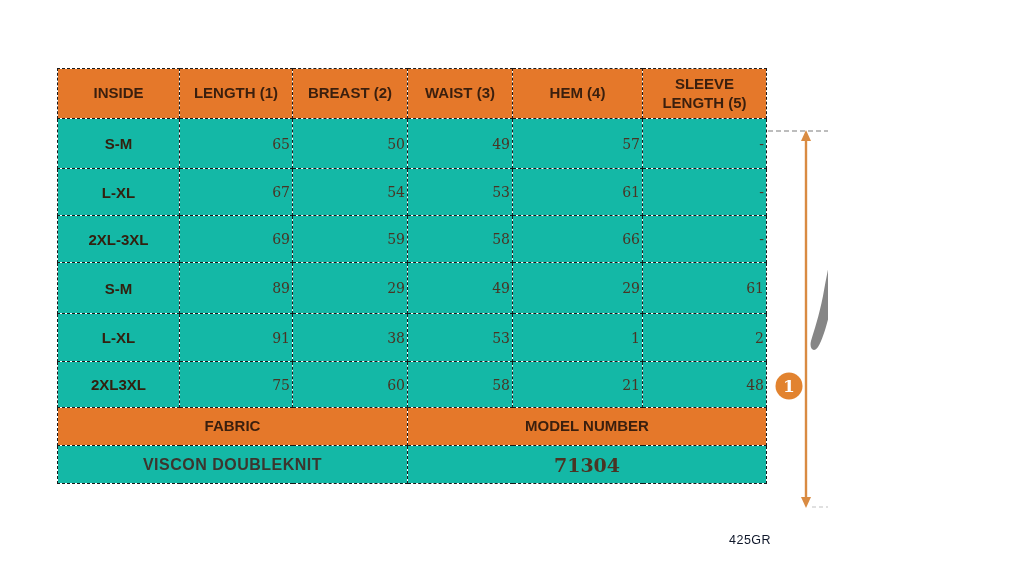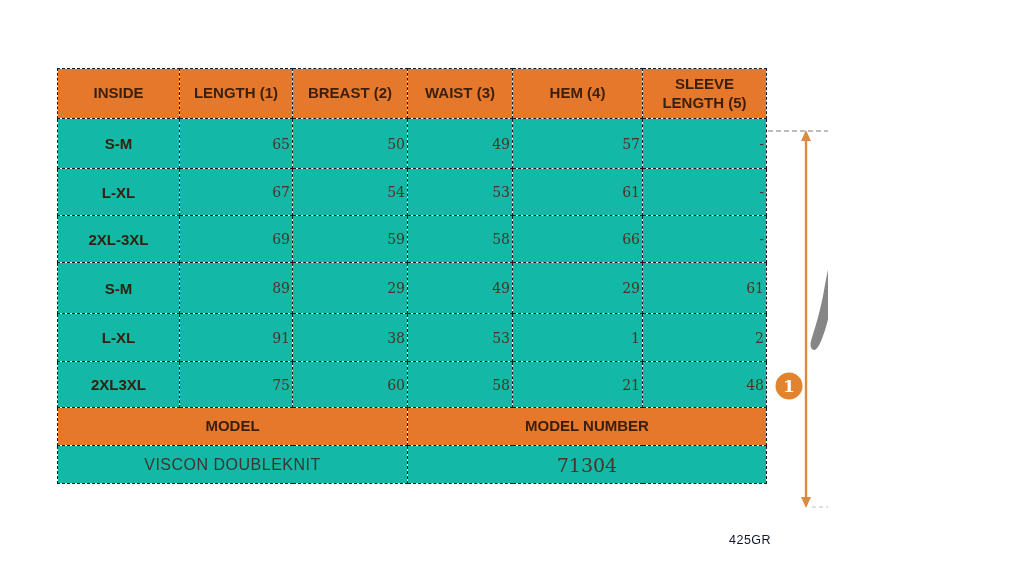--- a/index.html
+++ b/index.html
@@ -21,21 +21,21 @@
     font-weight:bold;font-size:15px;line-height:1.25;
   }
   tr.data td{background:#14b8a6;}
   tr.data td.lbl{font-weight:bold;font-size:15px;color:#33200f;}
   tr.data td.val{font-family:"DejaVu Serif",serif;font-size:14px;color:#4a3424;text-align:right;}
   tr.data td.fabval{font-size:16px;color:#3c352e;letter-spacing:0.5px;}
   tr.data td.modval{font-family:"DejaVu Serif",serif;font-size:19px;color:#4a3424;}
   tr.r0 td{height:47px;} tr.r1 td{height:47px;} tr.r2 td{height:44px;}
   tr.r3 td{height:44px;} tr.r4 td{height:46px;} tr.r5 td{height:48px;}
   tr.r6 td{height:45px;} tr.r7 td{height:43px;} tr.r8 td{height:35px;}
-  tr.r9 td{height:35px;}
+  tr.r9 td{height:35px;font-weight:bold;}
   .footnote{
     position:absolute;left:729px;top:533px;width:45px;
     font-size:12.5px;color:#0f172a;letter-spacing:0.5px;
   }
   svg.figure{position:absolute;left:768px;top:0;}
   .badge-num{
     font-family:"DejaVu Serif",serif;font-weight:bold;font-size:17px;fill:#ffffff;
     text-anchor:middle;
   }
 </style>
@@ -104,21 +104,21 @@
       </tr>
       <tr class="data r7">
         <td class="lbl">2XL3XL</td>
         <td class="val">75</td>
         <td class="val">60</td>
         <td class="val">58</td>
         <td class="val">21</td>
         <td class="val">48</td>
       </tr>
       <tr class="hdr r8">
-        <td colspan="3">MODEL</td>
+        <td colspan="3">FABRIC</td>
         <td colspan="3">MODEL NUMBER</td>
       </tr>
       <tr class="data r9">
         <td colspan="3" class="fabval">VISCON DOUBLEKNIT</td>
         <td colspan="3" class="modval">71304</td>
       </tr>
     </tbody>
   </table>
 
   <div class="footnote">425GR</div>

